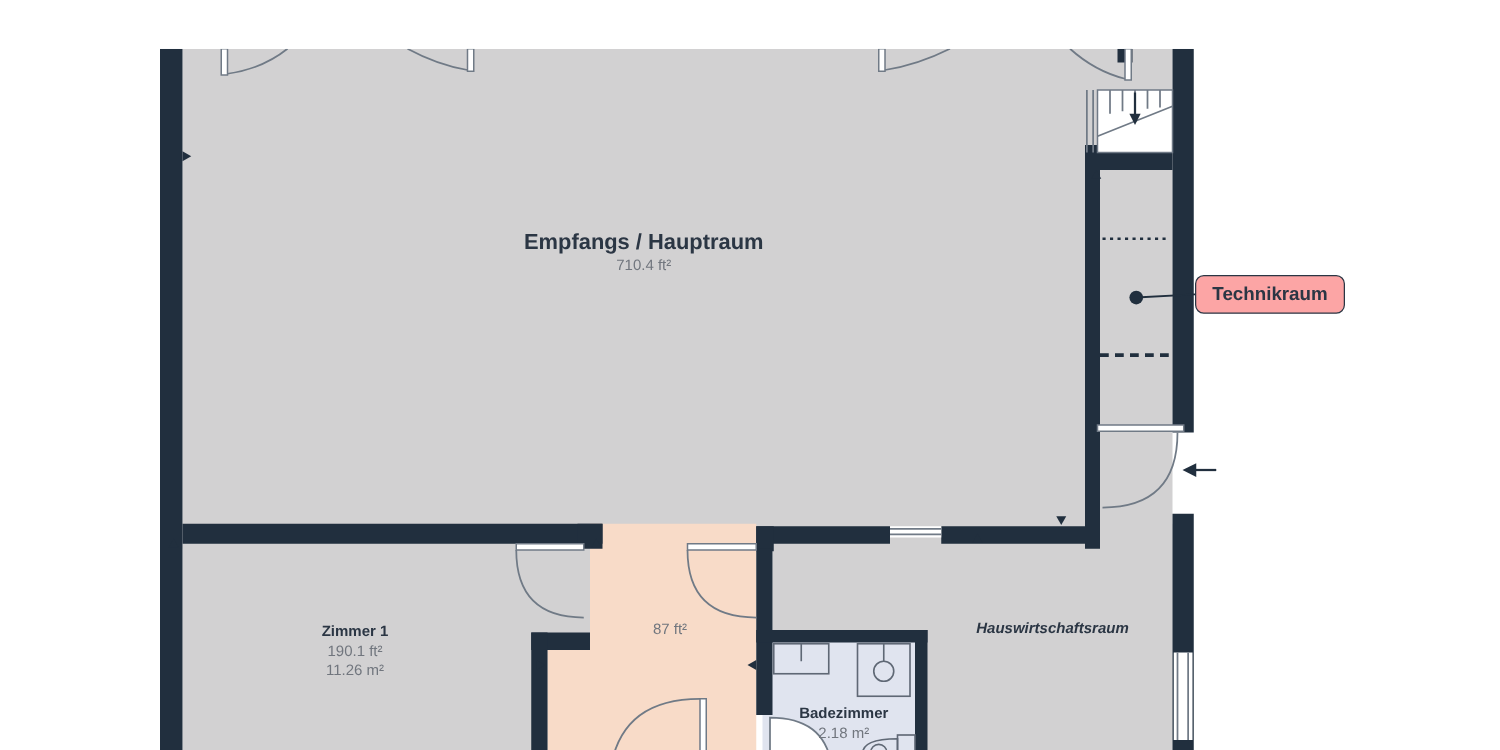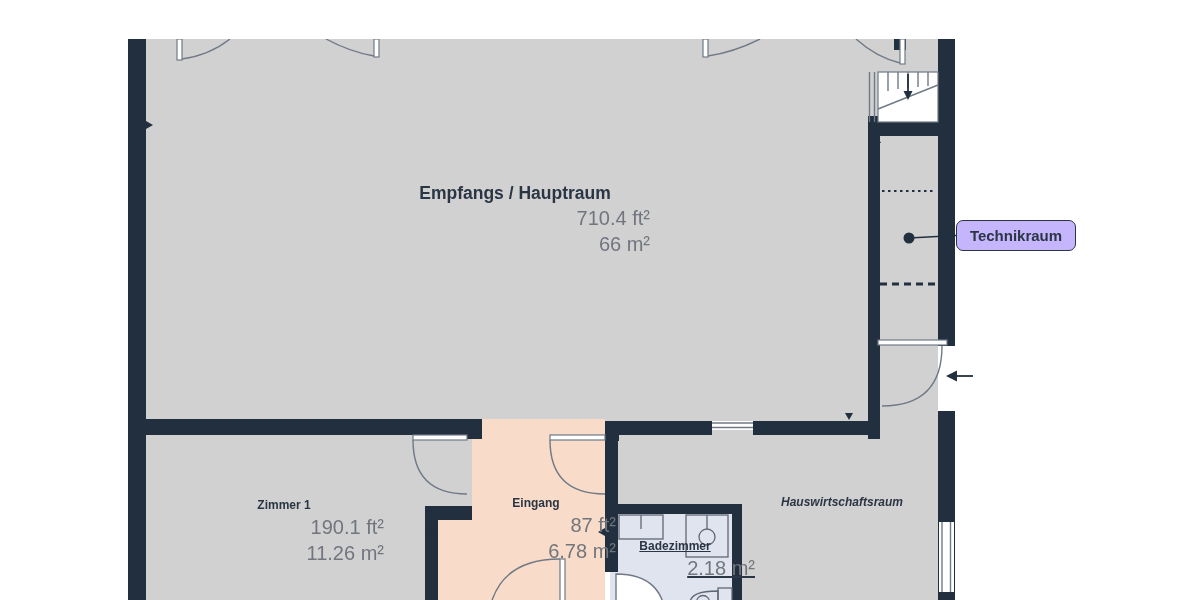--- a/index.html
+++ b/index.html
@@ -6,23 +6,23 @@
   #stage{position:relative;width:1200px;height:600px;background:var(--background);overflow:hidden;
          font-family:"Liberation Sans",sans-serif;margin-top:39px;}
   #plan-svg{position:absolute;left:0;top:0;}
   .wall{fill:var(--wall);}
   .thin{stroke:var(--outline);stroke-width:1.4;fill:none;}
   .leaf{fill:#ffffff;stroke:var(--outline);stroke-width:1.2;}
   .fix{stroke:var(--fixture);stroke-width:1.3;fill:none;}
   .marker{fill:var(--wall);}
   .lbl{position:absolute;text-align:center;color:var(--label_dark);line-height:1.3;}
   .lbl .nm{font-weight:bold;font-size:12px;}
-  .lbl .ar{font-size:20px;color:var(--label_gray);text-align:right;}
+  .lbl .ar{font-size:12px;color:var(--label_gray);}
   .lbl.main .nm{font-size:17.5px;}
-  .callout{position:absolute;left:956px;top:181px;width:118px;height:29px;background:#c4b5fd;
+  .callout{position:absolute;left:956px;top:181px;width:118px;height:29px;background:#fca5a5;
            border:1.7px solid var(--label_dark);border-radius:7px;display:flex;
            align-items:center;justify-content:center;font-weight:bold;font-size:15px;
            color:var(--label_dark);}
 </style>
 </head>
 <body>
 
 <div id="stage">
   <svg id="plan-svg" width="1200" height="600" viewBox="0 0 1200 600">
 
@@ -173,36 +173,33 @@
       <polygon class="marker" points="605,489 598,493 605,497"></polygon>
       <polygon class="marker" points="845,374 853,374 849,381"></polygon>
       <polygon class="marker" points="778,395 786,395 782,388"></polygon>
       <polygon class="marker" points="873,104 881,104 877,97"></polygon>
     </g>
   </svg>
 
   <div class="lbl main" style="left:380px;top:143px;width:270px;">
     <div class="nm">Empfangs / Hauptraum</div>
     <div class="ar">710.4 ft²</div>
-    <div class="ar">66 m²</div>
   </div>
 
   <div class="lbl" style="left:184px;top:459px;width:200px;">
     <div class="nm">Zimmer 1</div>
     <div class="ar">190.1 ft²</div>
     <div class="ar">11.26 m²</div>
   </div>
 
   <div class="lbl" style="left:456px;top:457px;width:160px;">
-    <div class="nm">Eingang</div>
     <div class="ar">87 ft²</div>
-    <div class="ar">6.78 m²</div>
-  </div>
-
-  <div class="lbl" style="left:595px;top:500px;width:160px;text-decoration:underline;">
+  </div>
+
+  <div class="lbl" style="left:595px;top:524px;width:160px;">
     <div class="nm">Badezimmer</div>
     <div class="ar">2.18 m²</div>
   </div>
 
   <div class="lbl" style="left:732px;top:456px;width:220px;font-style:italic;">
     <div class="nm">Hauswirtschaftsraum</div>
   </div>
 
   <div class="callout">
     <span>Technikraum</span>

